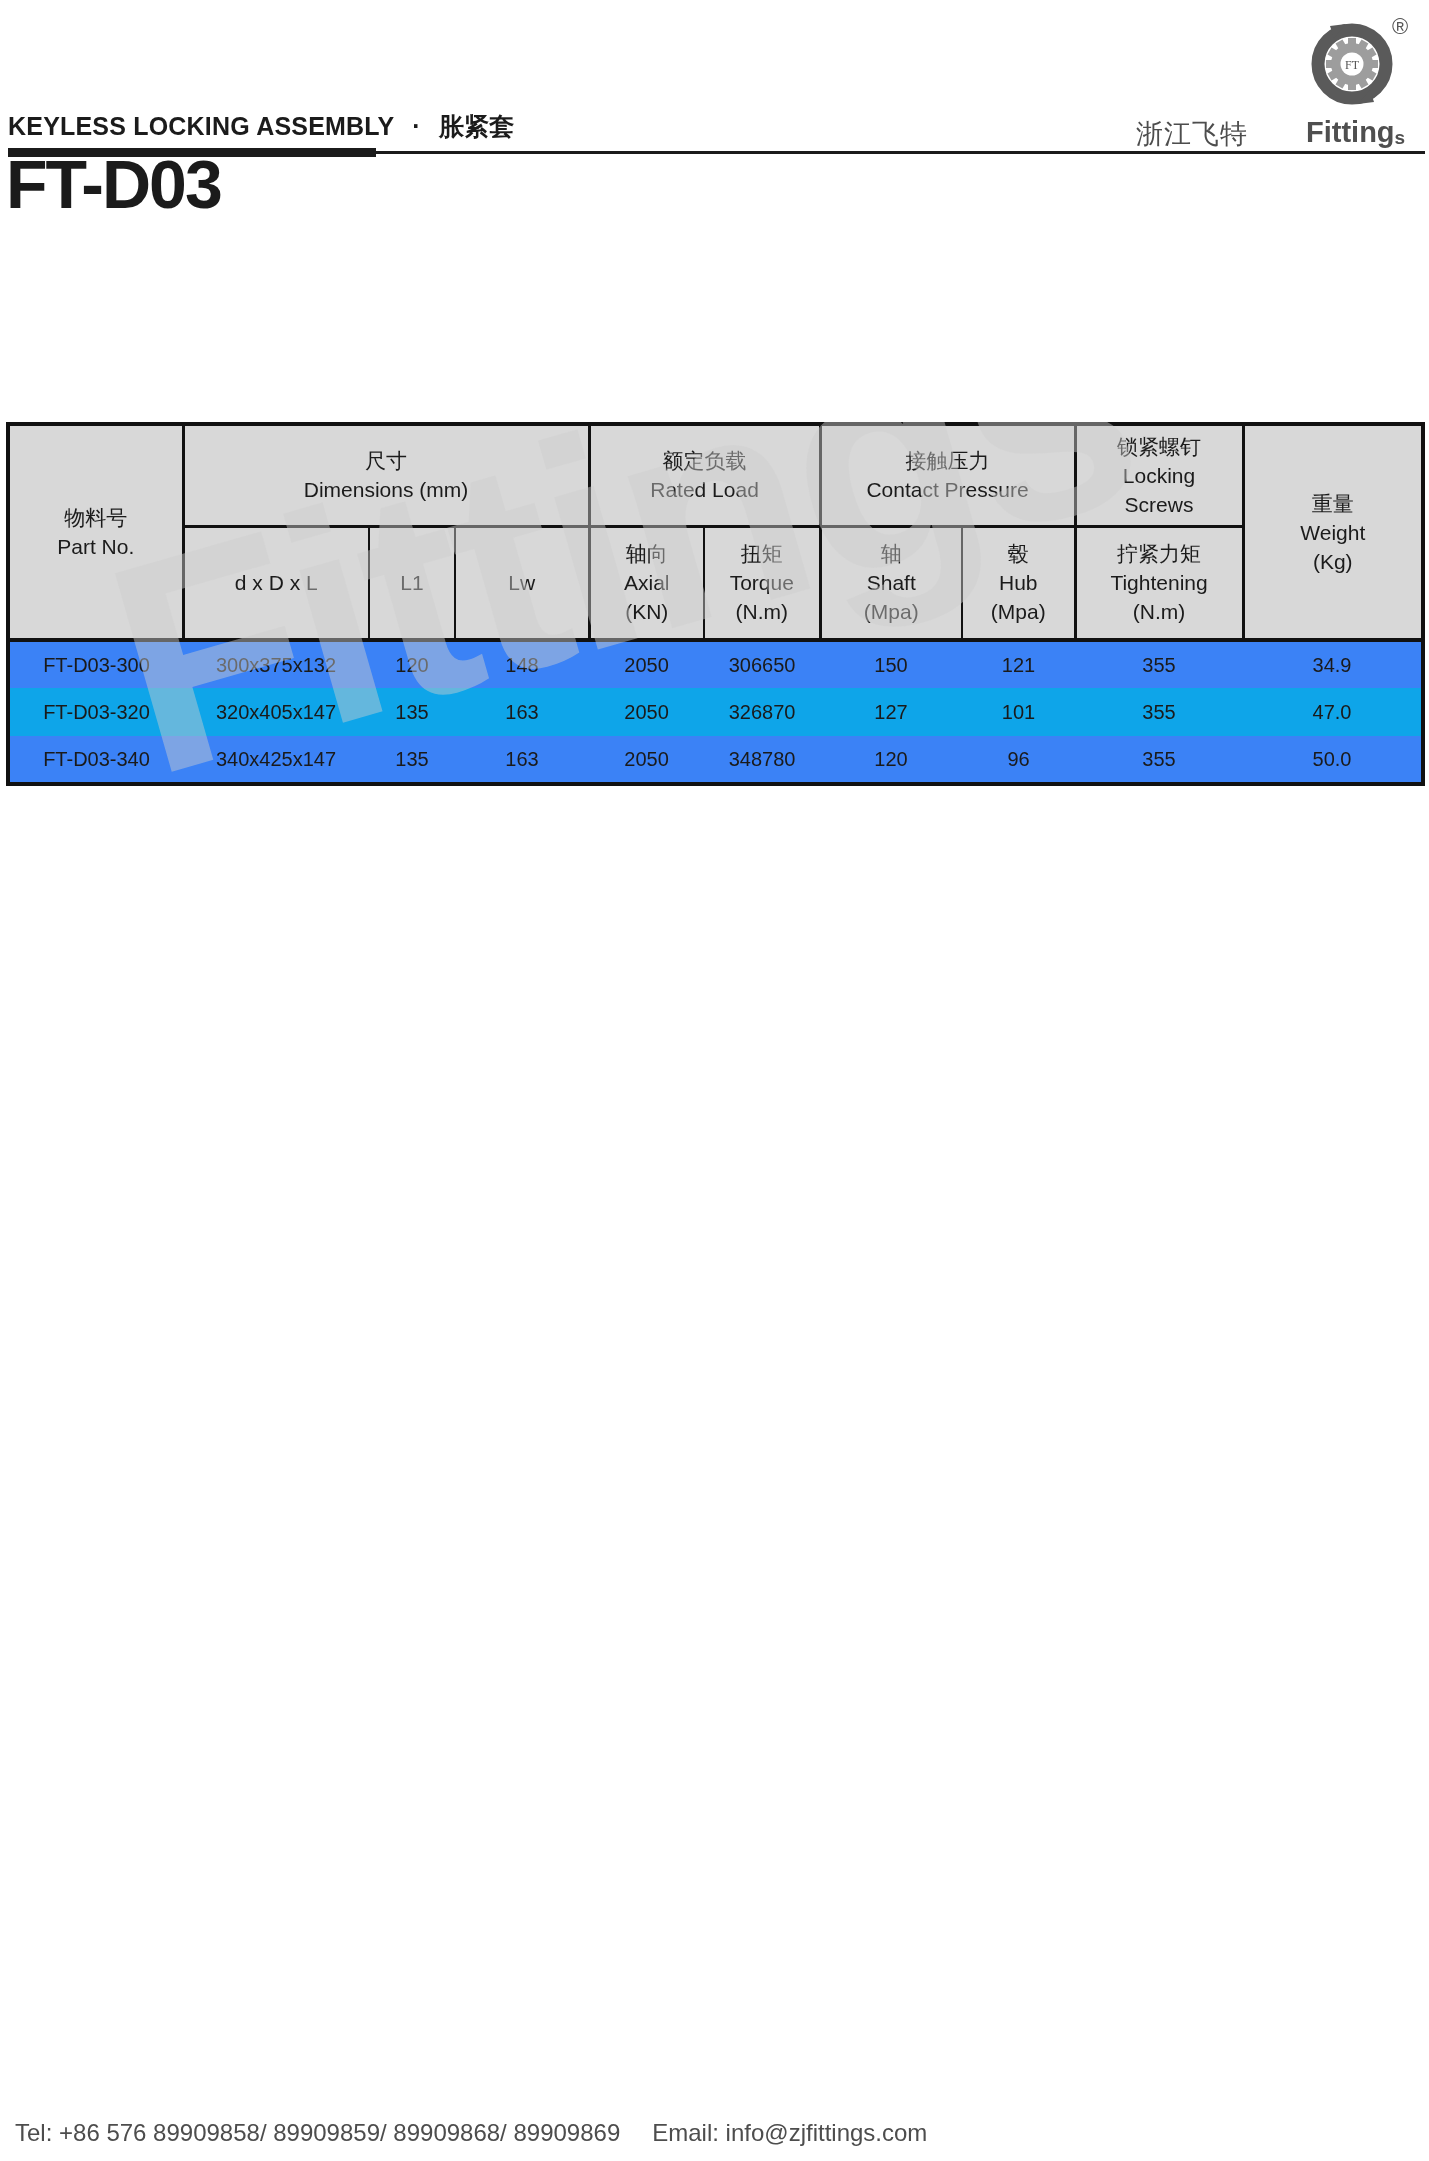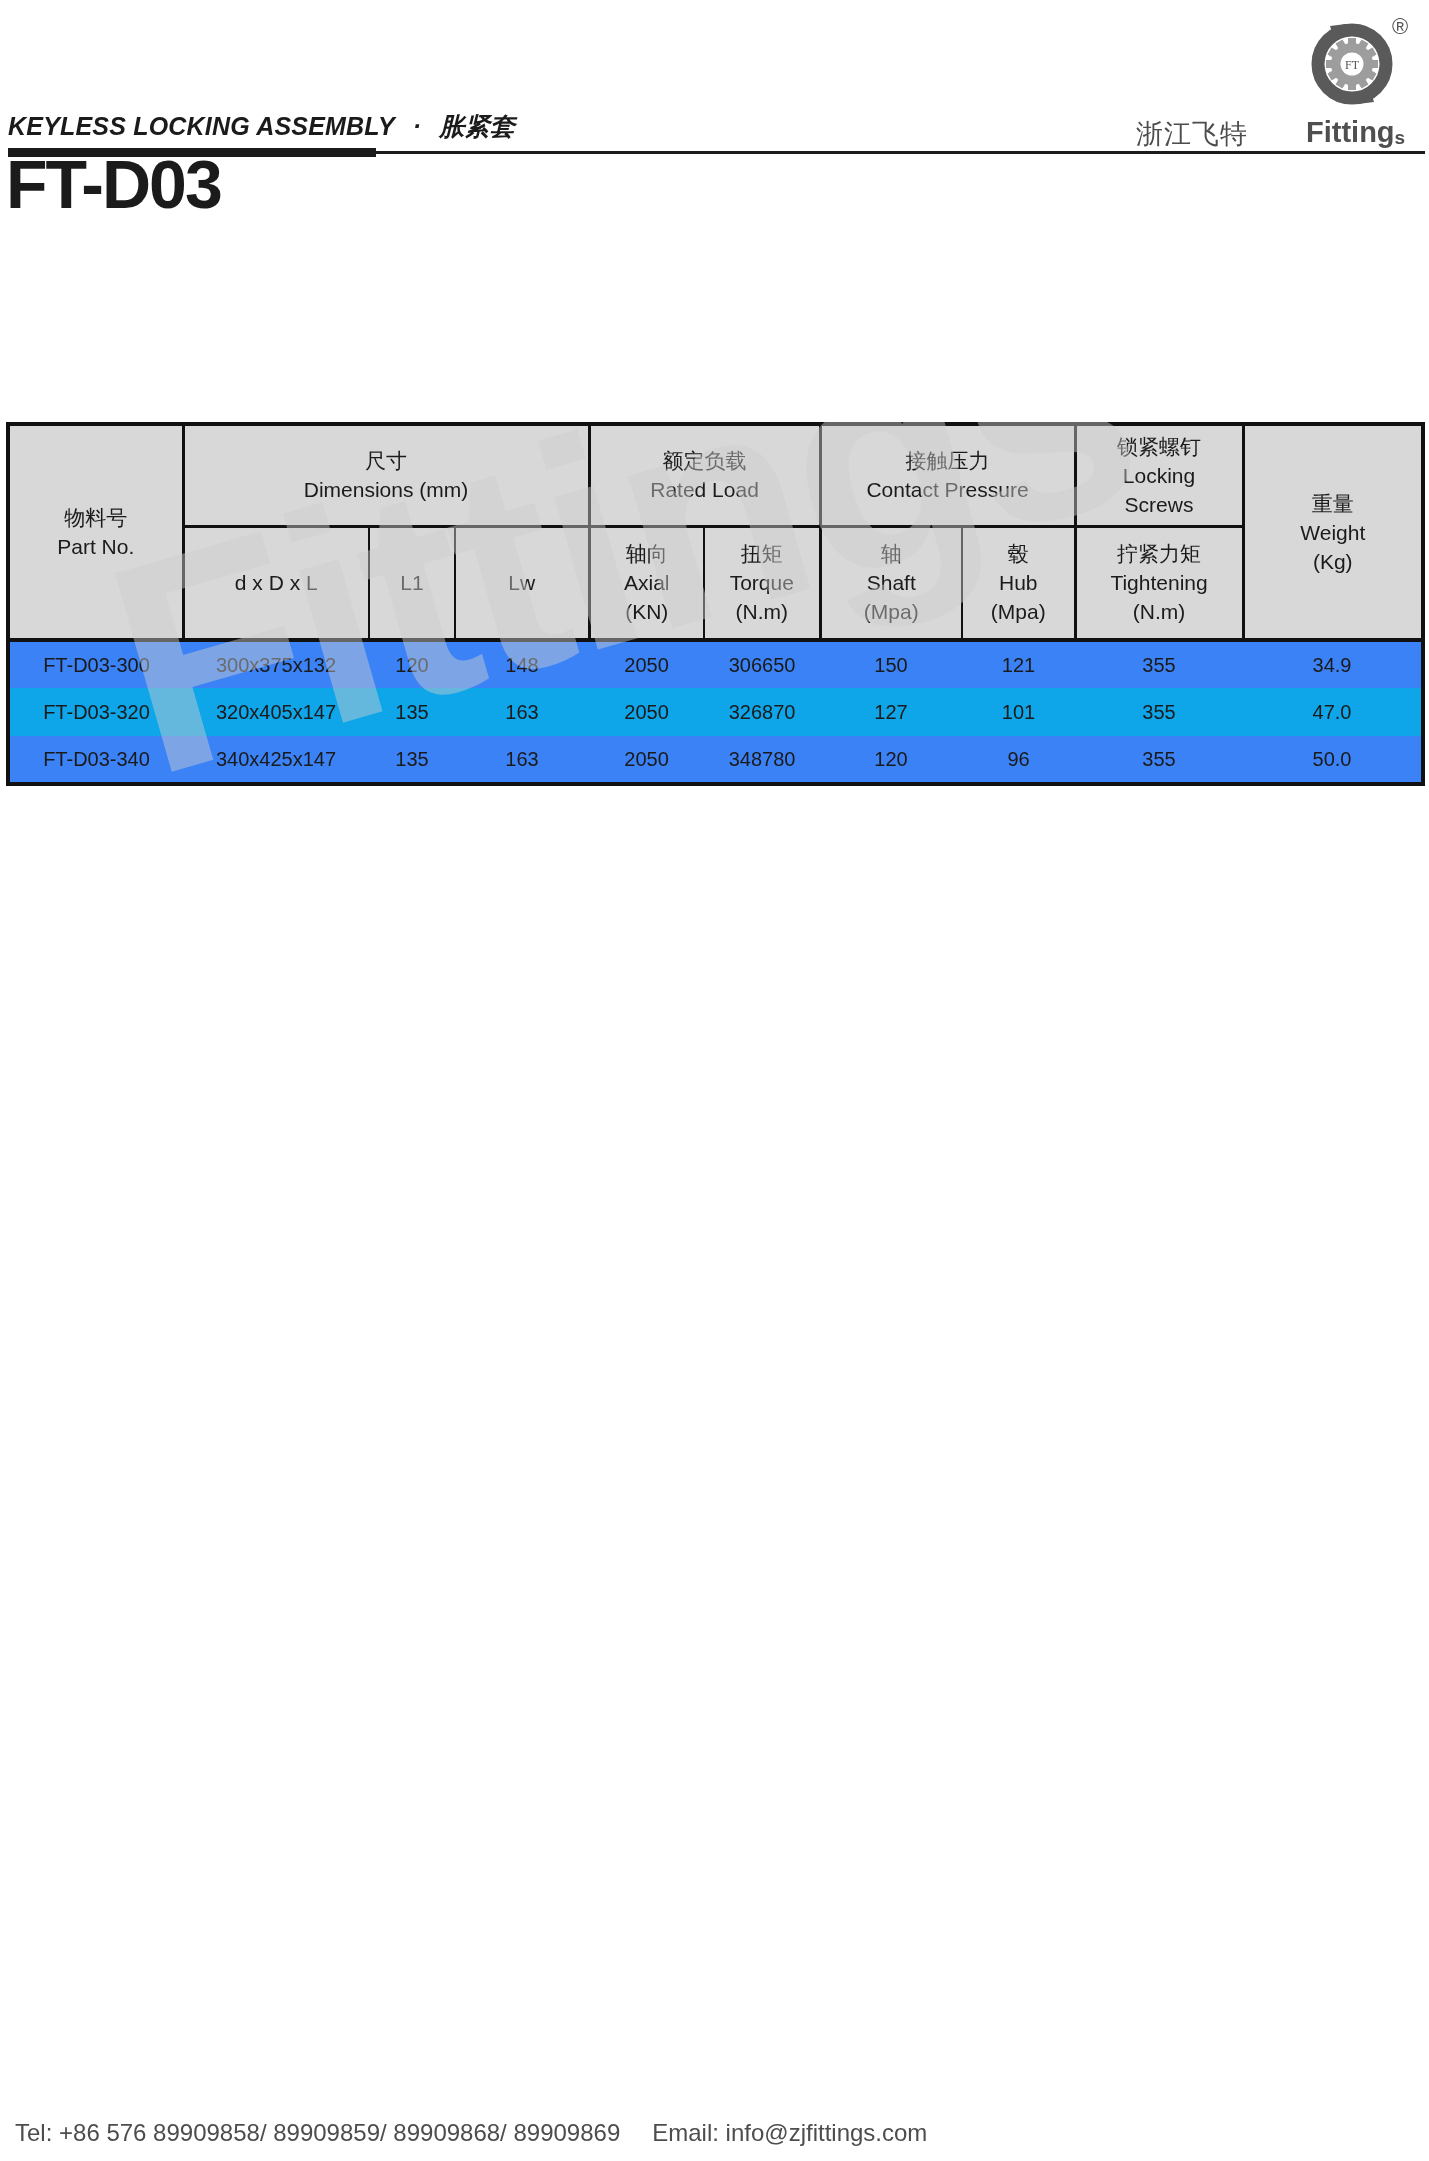--- a/index.html
+++ b/index.html
@@ -9,21 +9,21 @@
     width:1429px; height:2161px;
     overflow:hidden;
     font-family:"Liberation Sans", sans-serif;
     color:#1b1b1b;
   }
 
   
   .category-line {
     position:absolute; left:8px; top:110px;
     font-size:25px; font-weight:600; color:#1b1b1b;
-    white-space:nowrap; letter-spacing:0.2px;font-style:italic;
+    white-space:nowrap; letter-spacing:0.2px;
   }
   .category-line .dot { margin:0 18px; font-weight:700; }
   .rule-thin {
     position:absolute; left:8px; top:151px; width:1417px; height:3px;
     background:#1b1b1b;
   }
   .rule-thick {
     position:absolute; left:8px; top:148px; width:368px; height:9px;
     background:#1b1b1b;
   }

